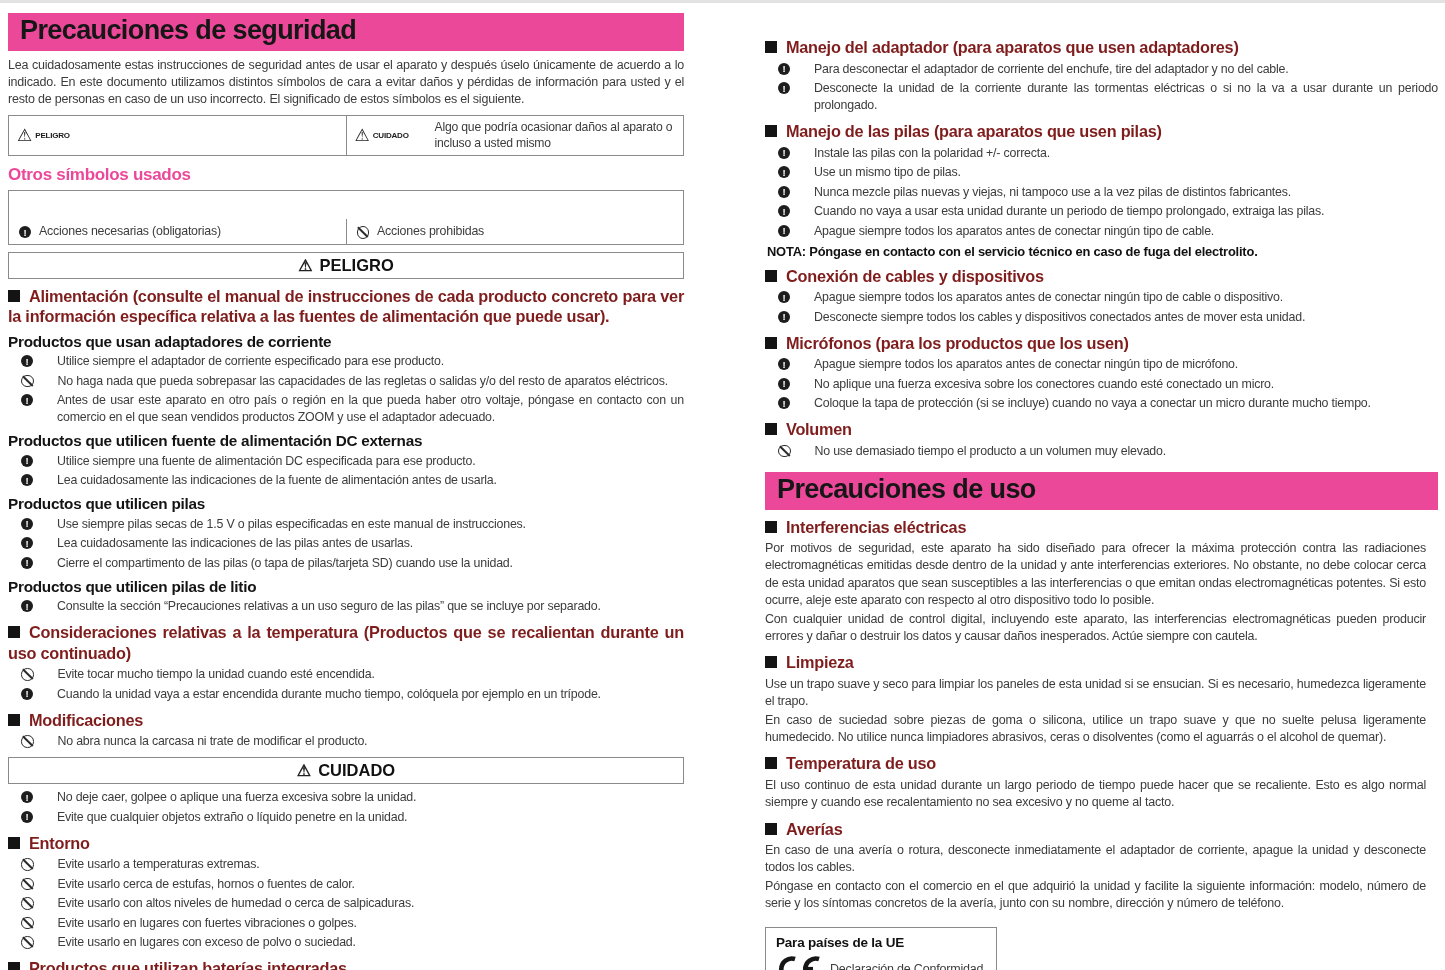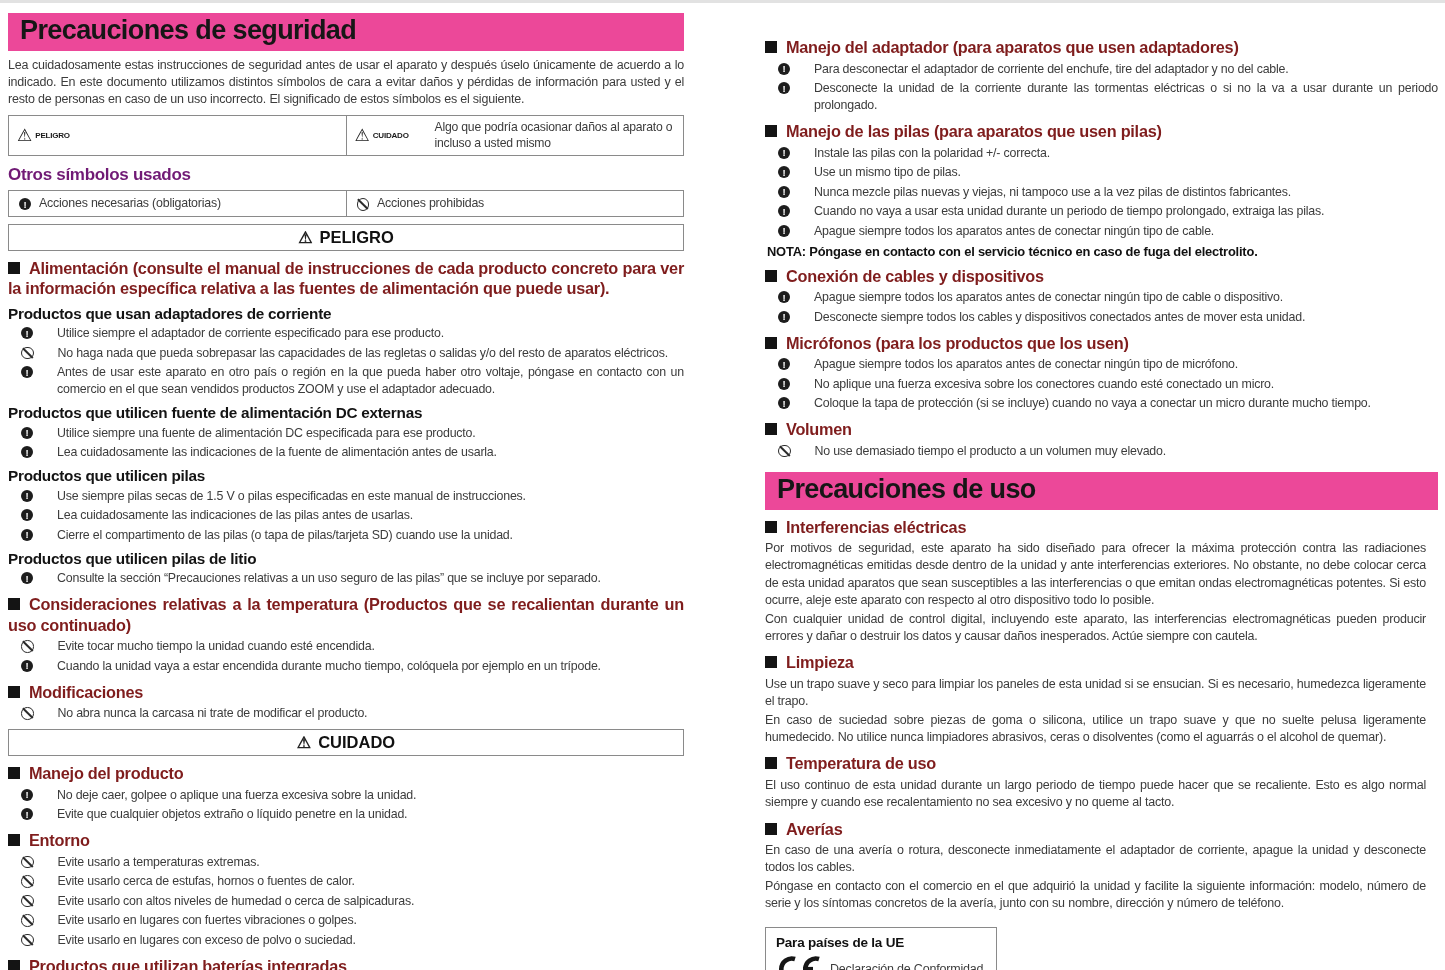--- a/index.html
+++ b/index.html
@@ -15,24 +15,24 @@
   .intro{font-size:12.5px;line-height:17px;text-align:justify;margin:5px 0 7px 0;letter-spacing:-0.2px;}
 
   .sev-table{display:flex;border:1px solid #8a8a8a;margin:2px 0 4px 0;}
   .sev-cell{flex:1;display:flex;align-items:center;gap:8px;padding:4px 8px;}
   .sev-cell + .sev-cell{border-left:1px solid #8a8a8a;}
   .sev-ic{display:flex;align-items:center;gap:3px;flex:0 0 72px;}
   .tri::before{content:"\26A0";font-size:17px;line-height:1;color:#222;}
   .banner .tri::before{font-size:16px;margin-right:7px;}
   .sev-label{font-size:8px;font-weight:bold;color:#1a1a1a;letter-spacing:-0.2px;}
   .sev-text{font-size:12.2px;line-height:15.5px;letter-spacing:-0.2px;}
-  .sym-table .sev-cell{padding:5px 10px;}
+  .sym-table .sev-cell{padding:5px 10px;margin-top:28px;}
   .sym-text{font-size:12.4px;letter-spacing:-0.2px;}
 
-  .h3-plain{font-size:17px;font-weight:bold;color:#701a75;margin:9px 0 5px 0;letter-spacing:-0.3px;}
+  .h3-plain{font-size:17px;font-weight:bold;color:#ec4899;margin:9px 0 5px 0;letter-spacing:-0.3px;}
   .banner{border:1px solid #8a8a8a;text-align:center;font-size:16.5px;font-weight:bold;color:#111;
           padding:3px 0;margin:7px 0 5px 0;display:flex;align-items:center;justify-content:center;}
   .h2sq{font-size:16.3px;font-weight:bold;color:#7f1d1d;line-height:20.5px;margin:7px 0 3px 0;
         text-align:justify;letter-spacing:-0.25px;}
   .sq{display:inline-block;width:12px;height:12px;background:#141414;margin-right:9px;}
   .h3{font-size:15.3px;font-weight:bold;color:#141414;margin:6px 0 2px 0;letter-spacing:-0.25px;}
 
   .items{list-style:none;margin:1px 0 3px 0;padding:0 0 0 13px;}
   .item{display:flex;gap:24px;font-size:12.4px;line-height:17px;margin:2.5px 0;align-items:flex-start;letter-spacing:-0.2px;}
   .item-text{flex:1;text-align:justify;}
@@ -170,21 +170,20 @@
           <span class="ic ic-prohibited"></span>
           <span class="item-text">No abra nunca la carcasa ni trate de modificar el producto.</span>
         </li>
     </ul>
 
     <div class="banner">
       <span class="tri"></span>
       <span>CUIDADO</span>
     </div>
 
-    <h2 class="h2sq"><span class="sq"></span><span>Manejo del producto</span></h2>
     <ul class="items">
       <li class="item">
           <span class="ic ic-mandatory"></span>
           <span class="item-text">No deje caer, golpee o aplique una fuerza excesiva sobre la unidad.</span>
         </li>
         <li class="item">
           <span class="ic ic-mandatory"></span>
           <span class="item-text">Evite que cualquier objetos extraño o líquido penetre en la unidad.</span>
         </li>
     </ul>

